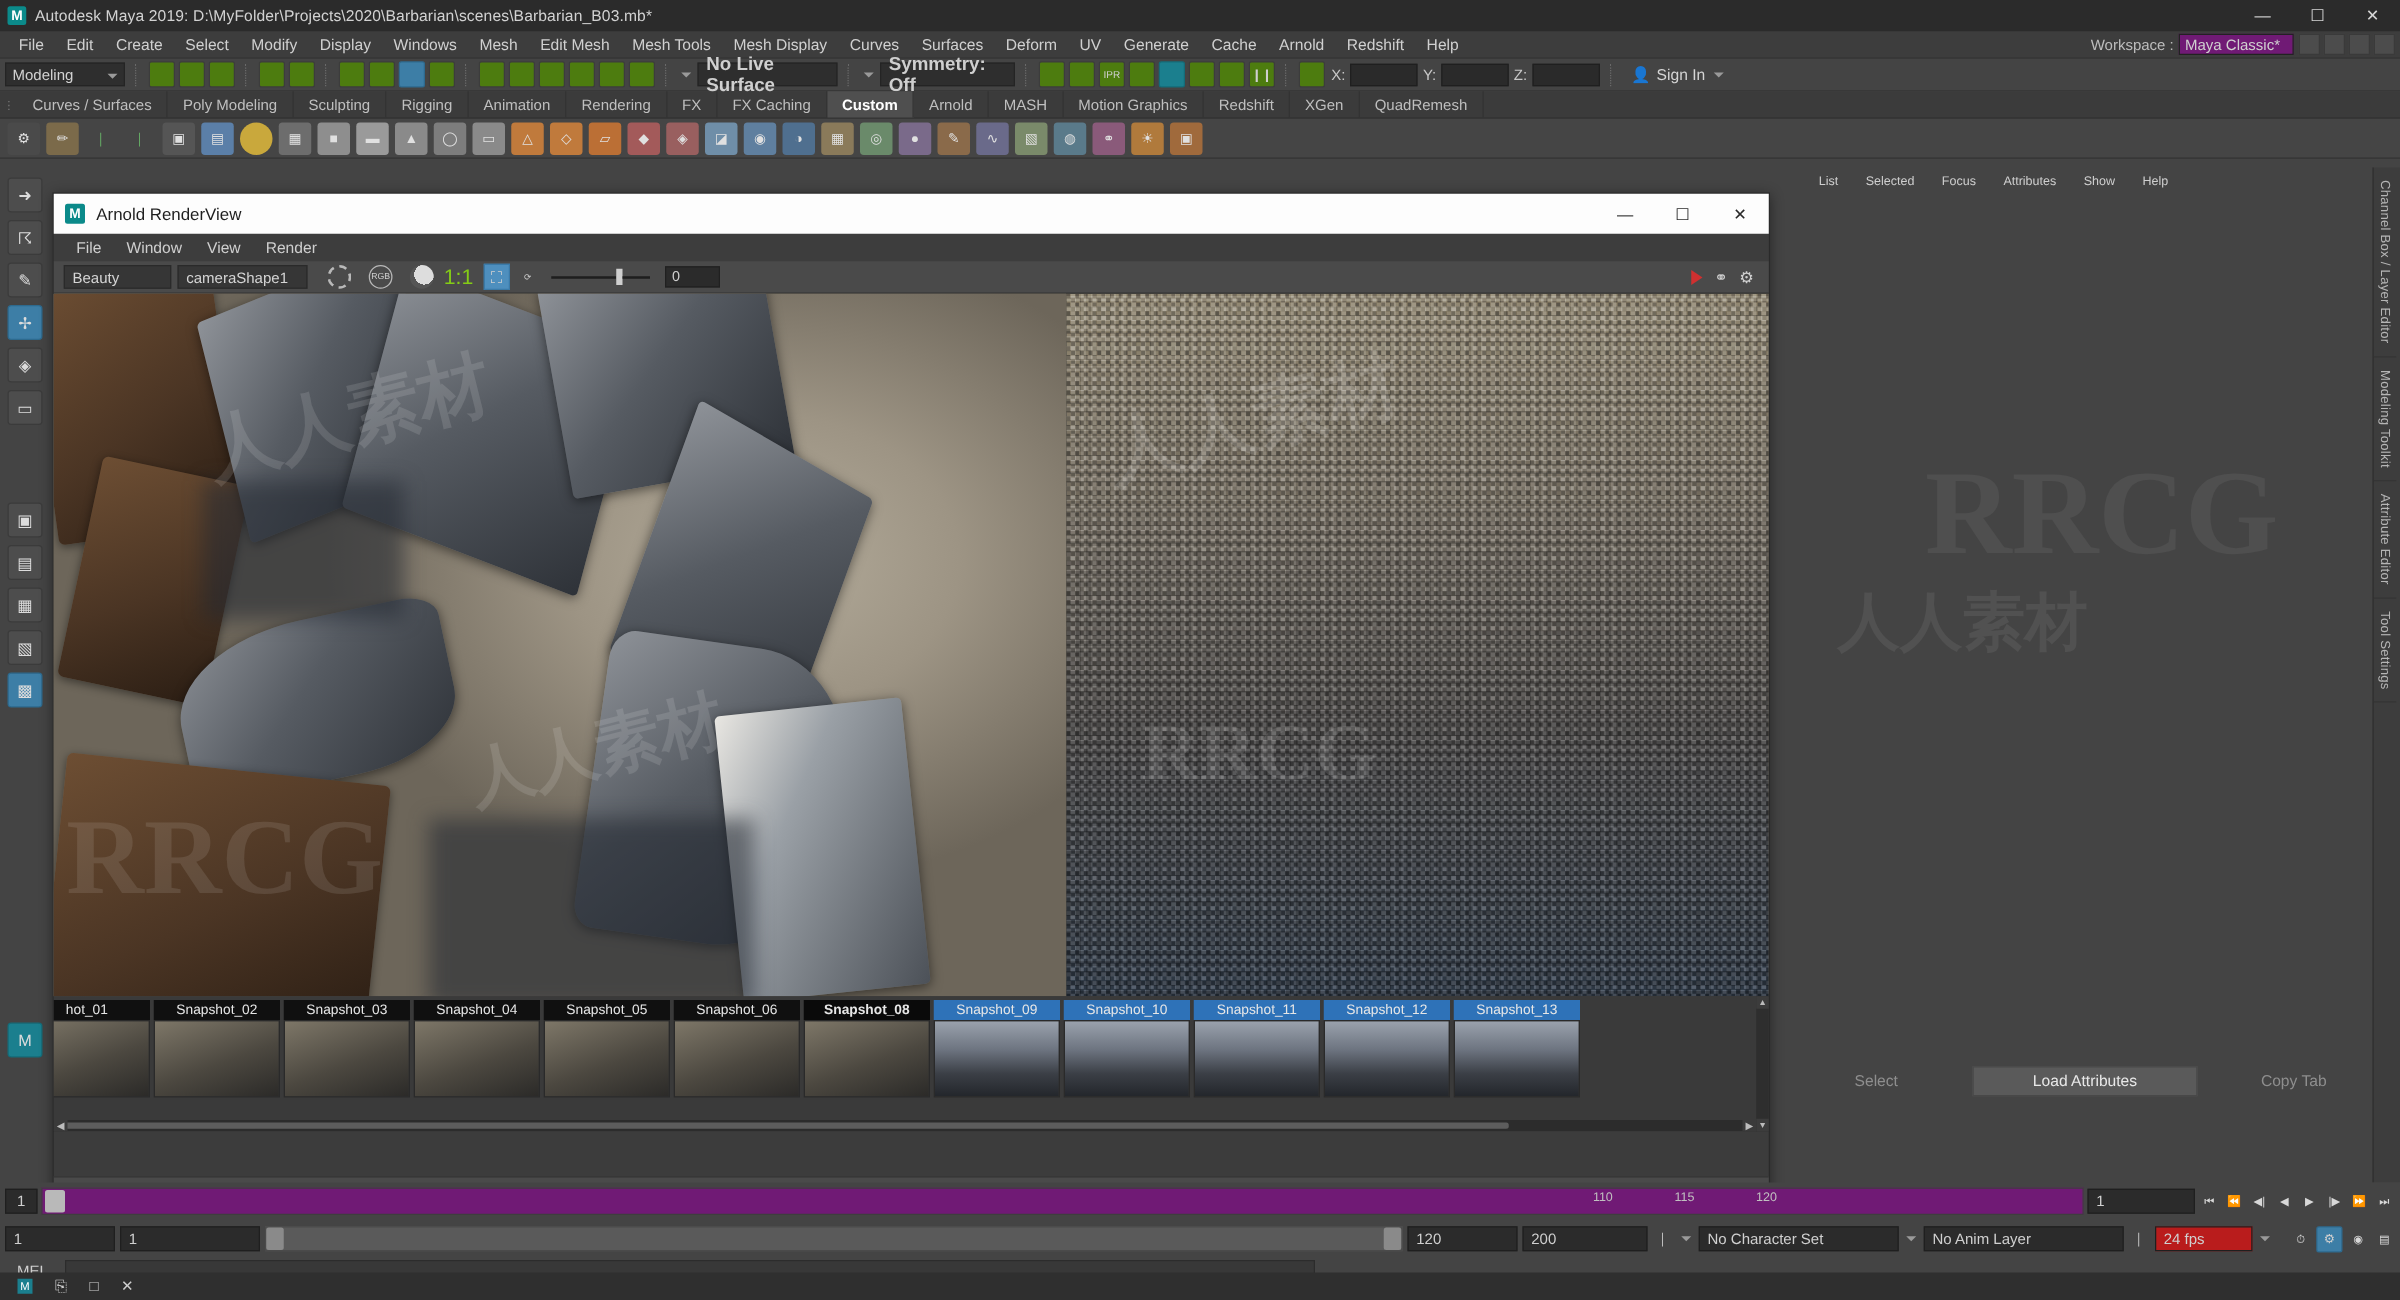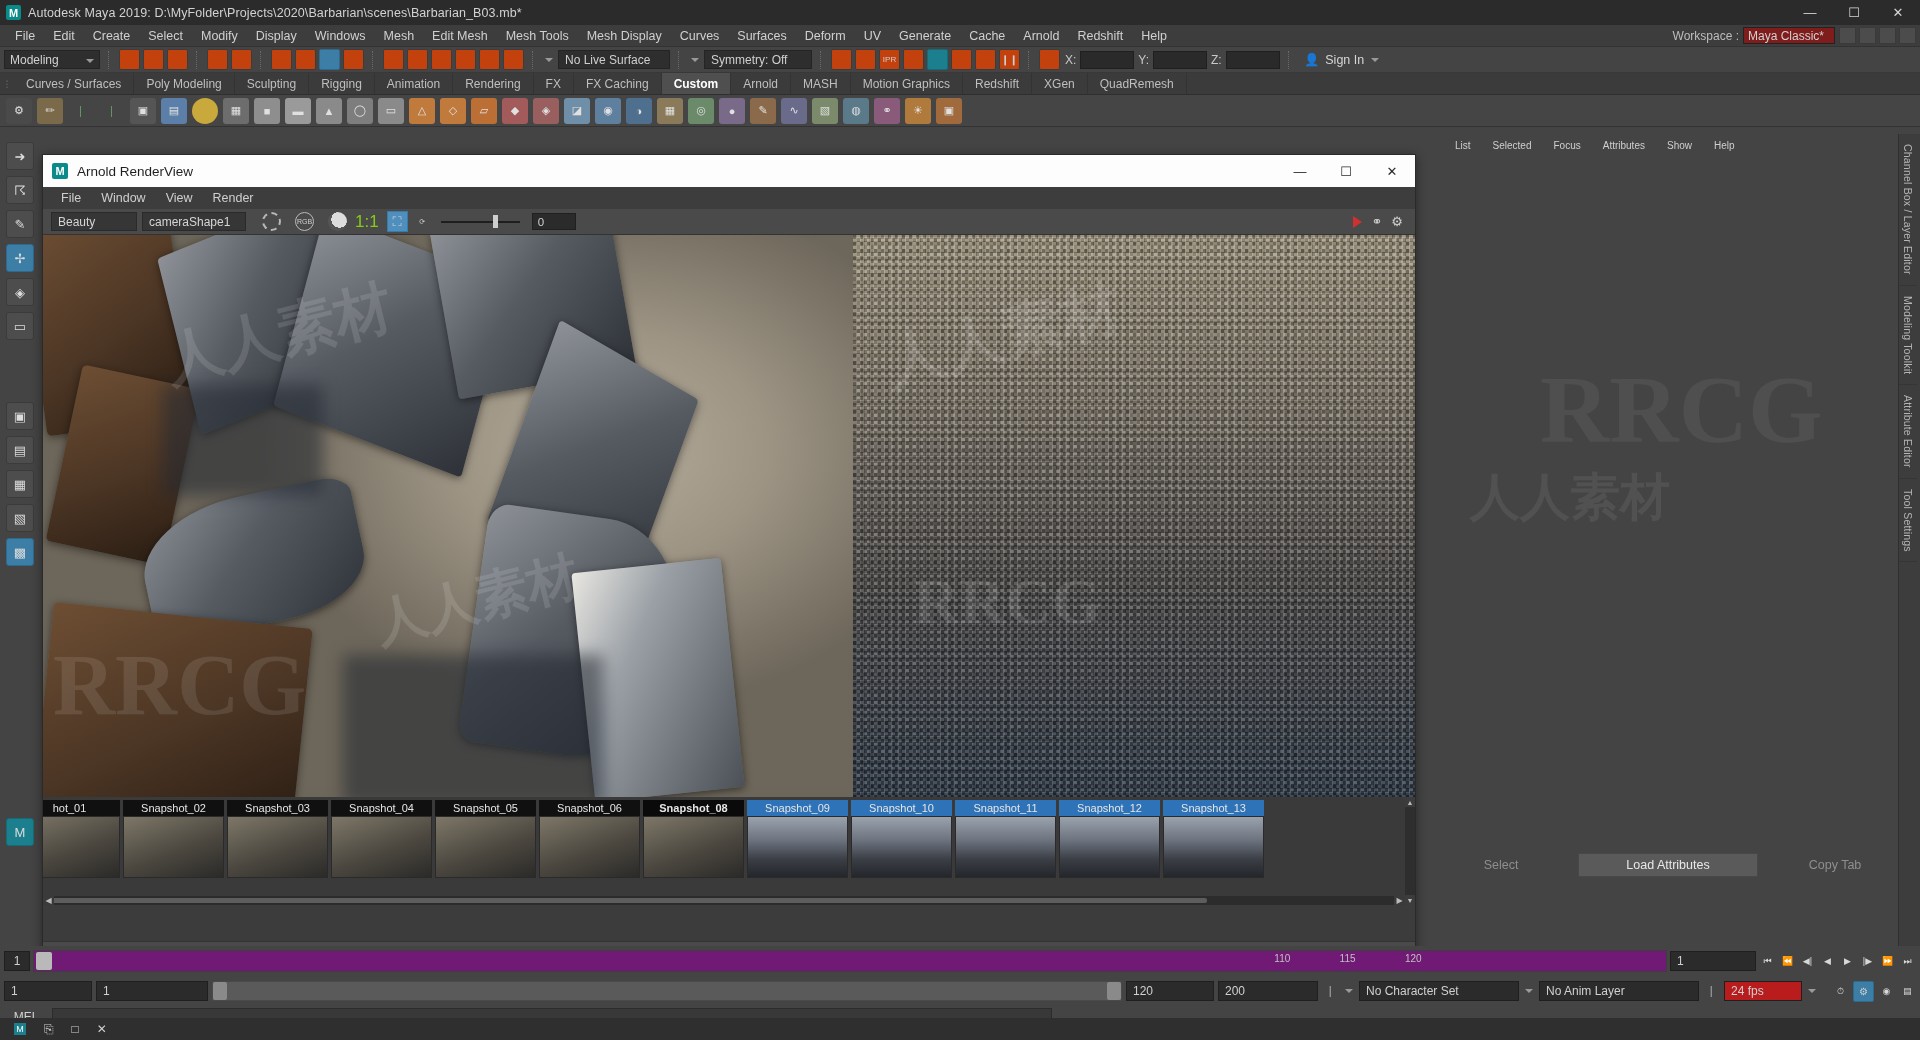--- a/index.html
+++ b/index.html
@@ -15,40 +15,40 @@
   .win-ctrl { position:absolute; right:0; top:0; height:25px; display:flex; }
   .win-ctrl div { width:44px; height:25px; display:flex; align-items:center; justify-content:center;
      font-size:13px; color:#d5d5d5; }
 
   
   .menubar { height:22px; background:#3d3d3d; display:flex; align-items:center; padding-left:6px;
      border-bottom:1px solid #333; }
   .menubar .mi { font-size:12.5px; color:#d0d0d0; padding:0 9px; line-height:22px; white-space:nowrap; }
   .ws-right { margin-left:auto; display:flex; align-items:center; padding-right:4px; gap:4px; }
   .ws-label { font-size:12px; color:#bdbdbd; }
-  .ws-combo { background:#7f1d1d; border:1px solid #222; height:17px; min-width:92px; font-size:12px;
+  .ws-combo { background:#701a75; border:1px solid #222; height:17px; min-width:92px; font-size:12px;
      color:#d0d0d0; display:flex; align-items:center; padding:0 4px; }
   .ws-icons { display:flex; gap:3px; align-items:center; }
   .ws-ic { width:17px; height:17px; background:#4c4c4c; border:1px solid #3a3a3a; }
 
   
   .statusbar { height:26px; background:#444444; display:flex; align-items:center; gap:3px;
      padding:0 4px; border-bottom:1px solid #383838; }
   .mode-combo { width:96px; height:19px; background:#2e2e2e; border:1px solid #242424; font-size:12px;
      display:flex; align-items:center; padding:0 5px; color:#d2d2d2; position:relative; }
   .mode-combo:after { content:''; position:absolute; right:5px; border:4px solid transparent;
      border-top-color:#9a9a9a; top:8px; }
   .sep2 { width:3px; height:18px; border-left:1px dotted #6a6a6a; margin:0 5px; }
   .tbtn { width:21px; height:21px; background:#4e4e4e; border:1px solid #3c3c3c; border-radius:2px;
      display:flex; align-items:center; justify-content:center; font-size:10px; color:#cfcfcf; }
   .tbtn.on { background:#3d7ea6; border-color:#2e6a8e; }
-  .tbtn.dark { background:#c2410c; }
+  .tbtn.dark { background:#4d7c0f; }
   .tbtn.teal { background:#1b7f8e; border-color:#146c79; }
   .field-box { height:19px; background:#2e2e2e; border:1px solid #242424; display:flex; align-items:center;
-     padding:0 6px; font-size:12px; color:#cfcfcf; }
+     padding:0 6px; font-size:15px; color:#cfcfcf;font-weight:bold; }
   .dd-arrow { width:12px; display:flex; align-items:center; justify-content:center; }
   .dd-arrow:before { content:''; border:4px solid transparent; border-top-color:#9a9a9a; margin-top:4px; }
   .xyz { display:flex; align-items:center; gap:2px; font-size:12px; }
   .xyz .lbl { color:#c8c8c8; padding:0 2px; }
   .xyz .inp { width:54px; height:18px; background:#2a2a2a; border:1px solid #1f1f1f; }
   .signin { display:flex; align-items:center; gap:5px; font-size:12.5px; color:#d5d5d5; padding:0 6px; }
 
   
   .shelf-tabs { height:22px; background:#3b3b3b; display:flex; align-items:stretch;
      border-bottom:1px solid #2f2f2f; }

